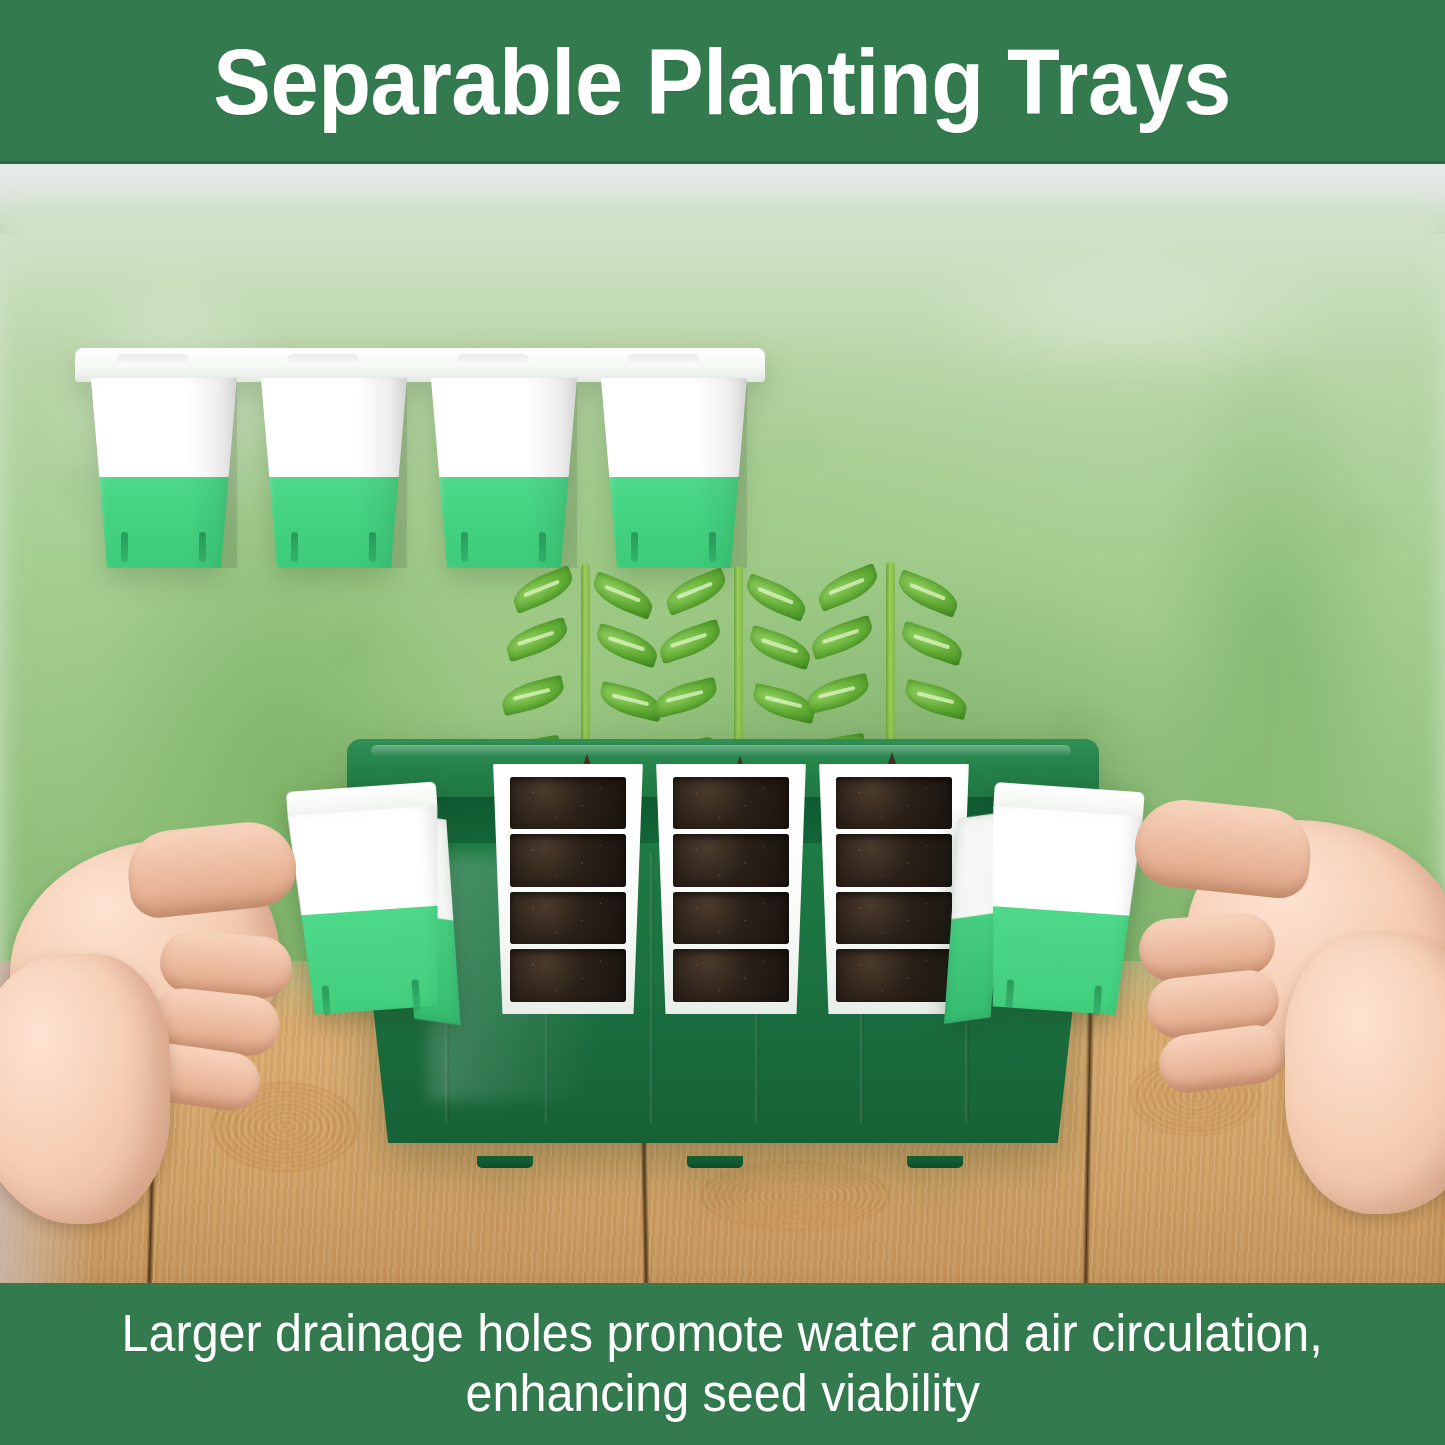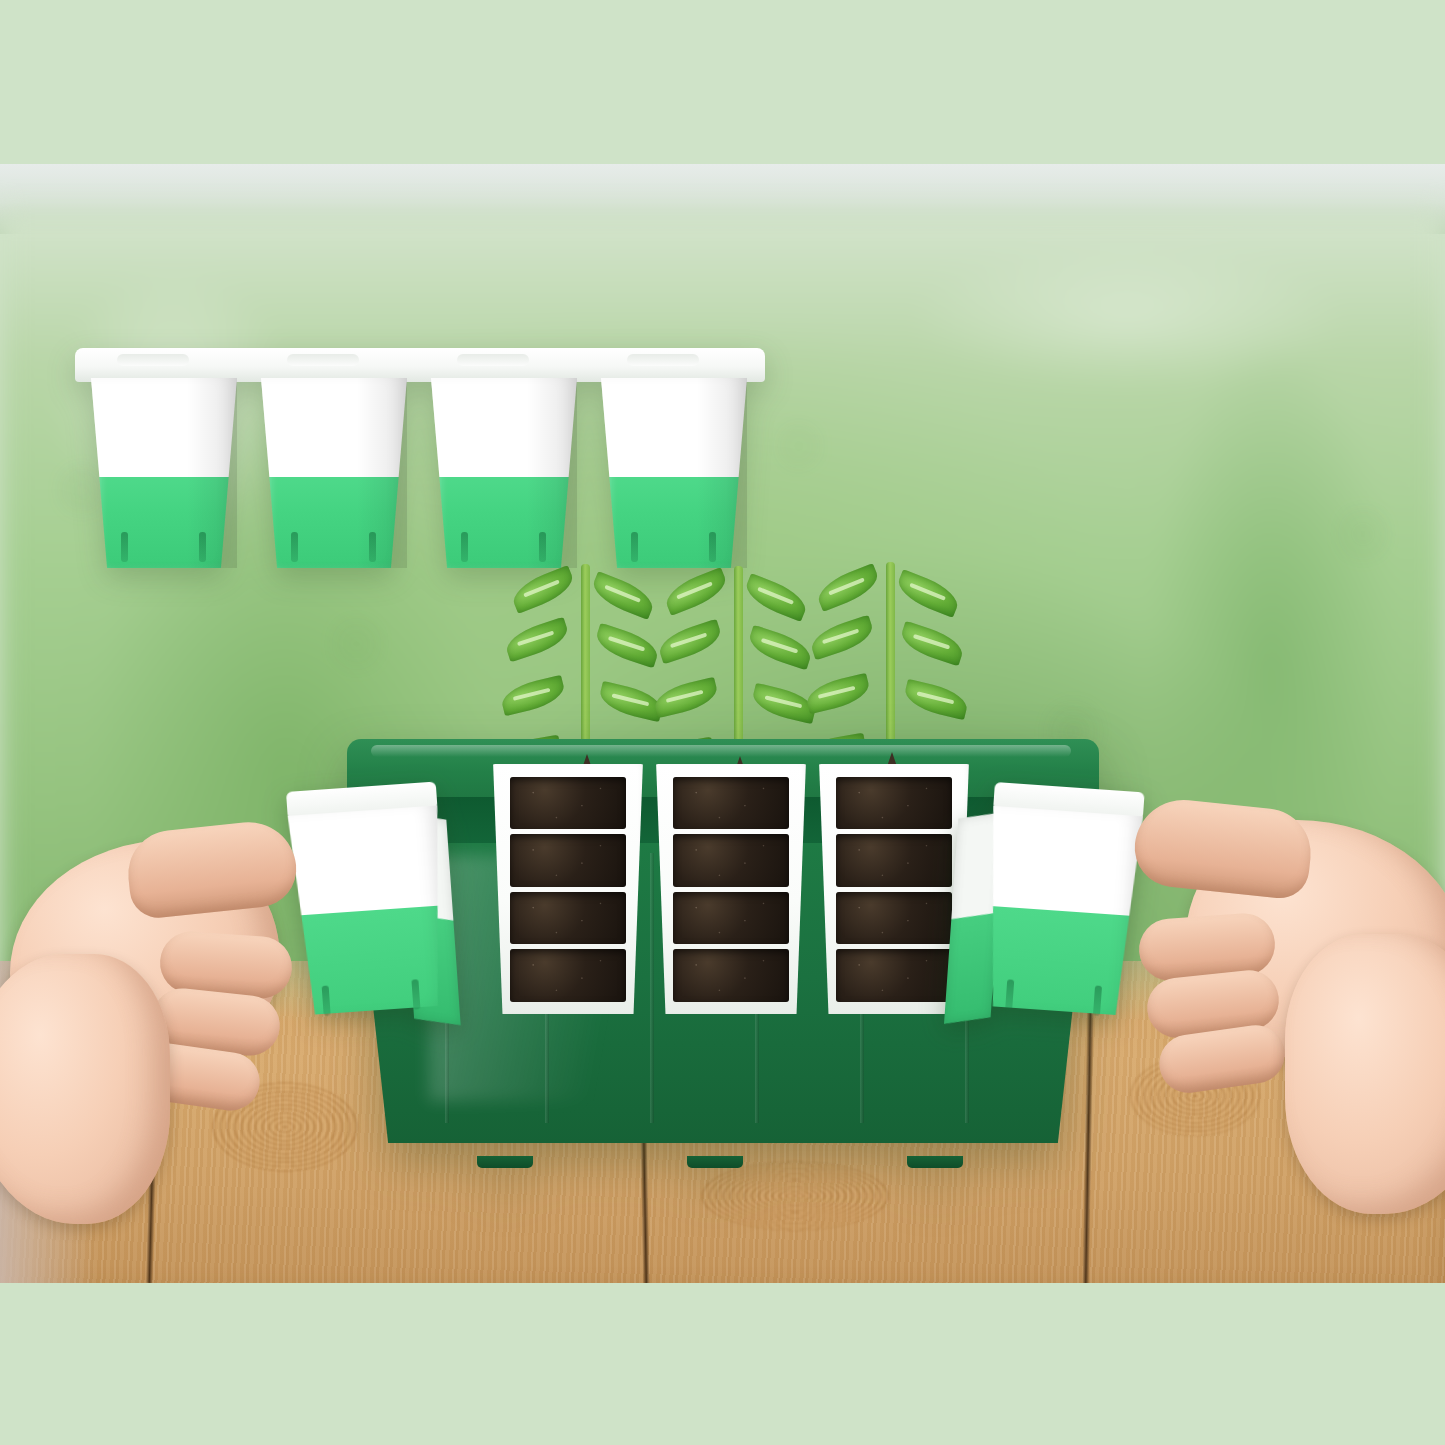--- a/index.html
+++ b/index.html
@@ -237,20 +237,23 @@
     font-family:"Liberation Sans Narrow","Liberation Sans",sans-serif;
     transform:scaleX(.95);transform-origin:center;font-weight:400;
     text-shadow:0 1px 2px rgba(0,0,0,.10);
   }
 </style>
 </head>
 <body>
 
 <div class="page">
 
+  <div class="header-band">
+    <div class="header-title">Separable Planting Trays</div>
+  </div>
 
   <div class="photo">
 
     <div class="bg-sky"></div>
     <div class="bg-field"></div>
     <div class="bg-mottle"></div>
 
     <div class="wood">
       <div class="wood-grain"></div>
       <div class="wood-knot" style="left:210px;top:120px;"></div>
@@ -469,14 +472,18 @@
       <div class="palm" style="left:60px;top:36px;width:280px;height:240px;border-radius:40% 60% 54% 46%/52% 58% 42% 48%;"></div>
       <div class="finger" style="left:10px;top:20px;width:176px;height:88px;border-radius:50px 46px 30px 40px;transform:rotate(6deg);"></div>
       <div class="finger" style="left:14px;top:132px;width:136px;height:62px;border-radius:34px;transform:rotate(-4deg);"></div>
       <div class="finger" style="left:22px;top:190px;width:132px;height:60px;border-radius:34px;transform:rotate(-6deg);"></div>
       <div class="finger" style="left:34px;top:246px;width:126px;height:58px;border-radius:32px;transform:rotate(-8deg);"></div>
       <div class="palm" style="left:160px;top:150px;width:210px;height:280px;border-radius:40% 50% 56% 44%;"></div>
     </div>
 
   </div>
 
+  <div class="caption-band">
+    <div class="caption-line">Larger drainage holes promote water and air circulation,</div>
+    <div class="caption-line">enhancing seed viability</div>
+  </div>
 
 </div>
 
 </body></html>

